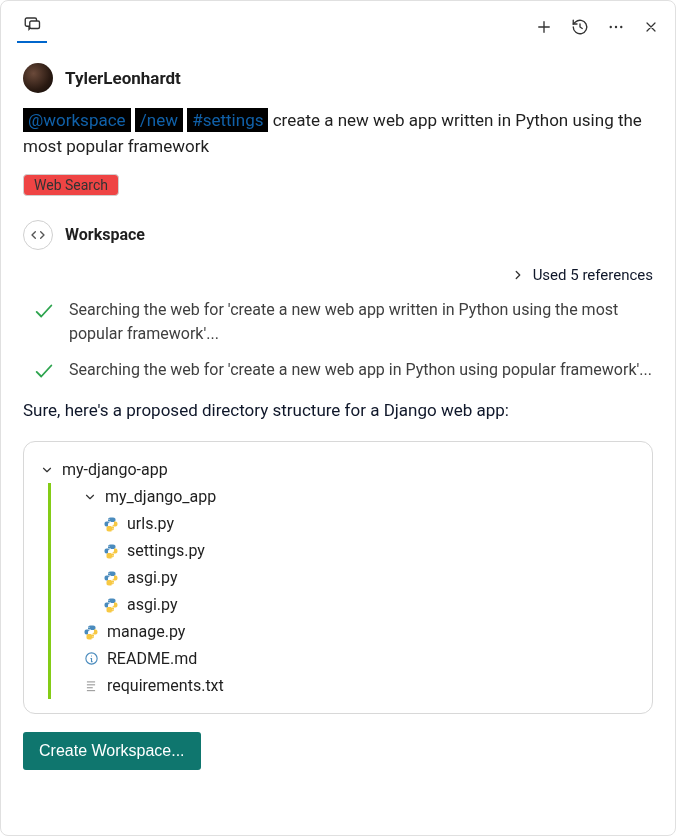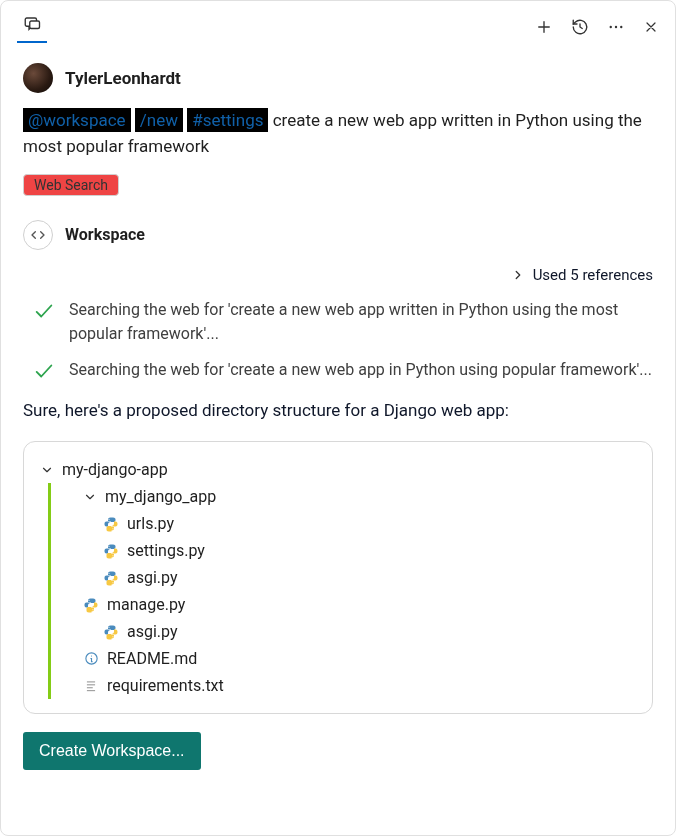--- a/index.html
+++ b/index.html
@@ -301,42 +301,42 @@
         <span class="py-icon">
             <svg width="16" height="16" viewBox="0 0 32 32">
               <path fill="#4a8bbd" d="M15 3c-4 0-5 2-5 4v3h6v1H7c-3 0-4 2-4 5s1 5 4 5h3v-4c0-3 2-5 5-5h6c2 0 4-1 4-4V7c0-2-1-4-5-4h-5z"></path>
               <circle cx="12" cy="6.5" r="1.2" fill="#fff"></circle>
               <path fill="#f7c843" d="M17 29c4 0 5-2 5-4v-3h-6v-1h9c3 0 4-2 4-5s-1-5-4-5h-3v4c0 3-2 5-5 5h-6c-2 0-4 1-4 4v3c0 2 1 4 5 4h5z"></path>
               <circle cx="20" cy="25.5" r="1.2" fill="#fff"></circle>
             </svg>
           </span>
         <span>asgi.py</span>
       </div>
+      <div class="tree-row indent-3">
+        <span class="py-icon">
+            <svg width="16" height="16" viewBox="0 0 32 32">
+              <path fill="#4a8bbd" d="M15 3c-4 0-5 2-5 4v3h6v1H7c-3 0-4 2-4 5s1 5 4 5h3v-4c0-3 2-5 5-5h6c2 0 4-1 4-4V7c0-2-1-4-5-4h-5z"></path>
+              <circle cx="12" cy="6.5" r="1.2" fill="#fff"></circle>
+              <path fill="#f7c843" d="M17 29c4 0 5-2 5-4v-3h-6v-1h9c3 0 4-2 4-5s-1-5-4-5h-3v4c0 3-2 5-5 5h-6c-2 0-4 1-4 4v3c0 2 1 4 5 4h5z"></path>
+              <circle cx="20" cy="25.5" r="1.2" fill="#fff"></circle>
+            </svg>
+          </span>
+        <span>asgi.py</span>
+      </div>
+
       <div class="tree-row indent-2">
         <span class="py-icon">
             <svg width="16" height="16" viewBox="0 0 32 32">
               <path fill="#4a8bbd" d="M15 3c-4 0-5 2-5 4v3h6v1H7c-3 0-4 2-4 5s1 5 4 5h3v-4c0-3 2-5 5-5h6c2 0 4-1 4-4V7c0-2-1-4-5-4h-5z"></path>
               <circle cx="12" cy="6.5" r="1.2" fill="#fff"></circle>
               <path fill="#f7c843" d="M17 29c4 0 5-2 5-4v-3h-6v-1h9c3 0 4-2 4-5s-1-5-4-5h-3v4c0 3-2 5-5 5h-6c-2 0-4 1-4 4v3c0 2 1 4 5 4h5z"></path>
               <circle cx="20" cy="25.5" r="1.2" fill="#fff"></circle>
             </svg>
           </span>
         <span>manage.py</span>
-      </div>
-
-      <div class="tree-row indent-3">
-        <span class="py-icon">
-            <svg width="16" height="16" viewBox="0 0 32 32">
-              <path fill="#4a8bbd" d="M15 3c-4 0-5 2-5 4v3h6v1H7c-3 0-4 2-4 5s1 5 4 5h3v-4c0-3 2-5 5-5h6c2 0 4-1 4-4V7c0-2-1-4-5-4h-5z"></path>
-              <circle cx="12" cy="6.5" r="1.2" fill="#fff"></circle>
-              <path fill="#f7c843" d="M17 29c4 0 5-2 5-4v-3h-6v-1h9c3 0 4-2 4-5s-1-5-4-5h-3v4c0 3-2 5-5 5h-6c-2 0-4 1-4 4v3c0 2 1 4 5 4h5z"></path>
-              <circle cx="20" cy="25.5" r="1.2" fill="#fff"></circle>
-            </svg>
-          </span>
-        <span>asgi.py</span>
       </div>
       <div class="tree-row indent-2">
         <span class="py-icon">
             <svg width="15" height="15" viewBox="0 0 24 24" fill="none" stroke="#4a8bbd" stroke-width="1.8">
               <circle cx="12" cy="12" r="9"></circle>
               <path d="M12 8h.01M11 12h1v5h1" stroke-linecap="round"></path>
             </svg>
           </span>
         <span>README.md</span>
       </div>

